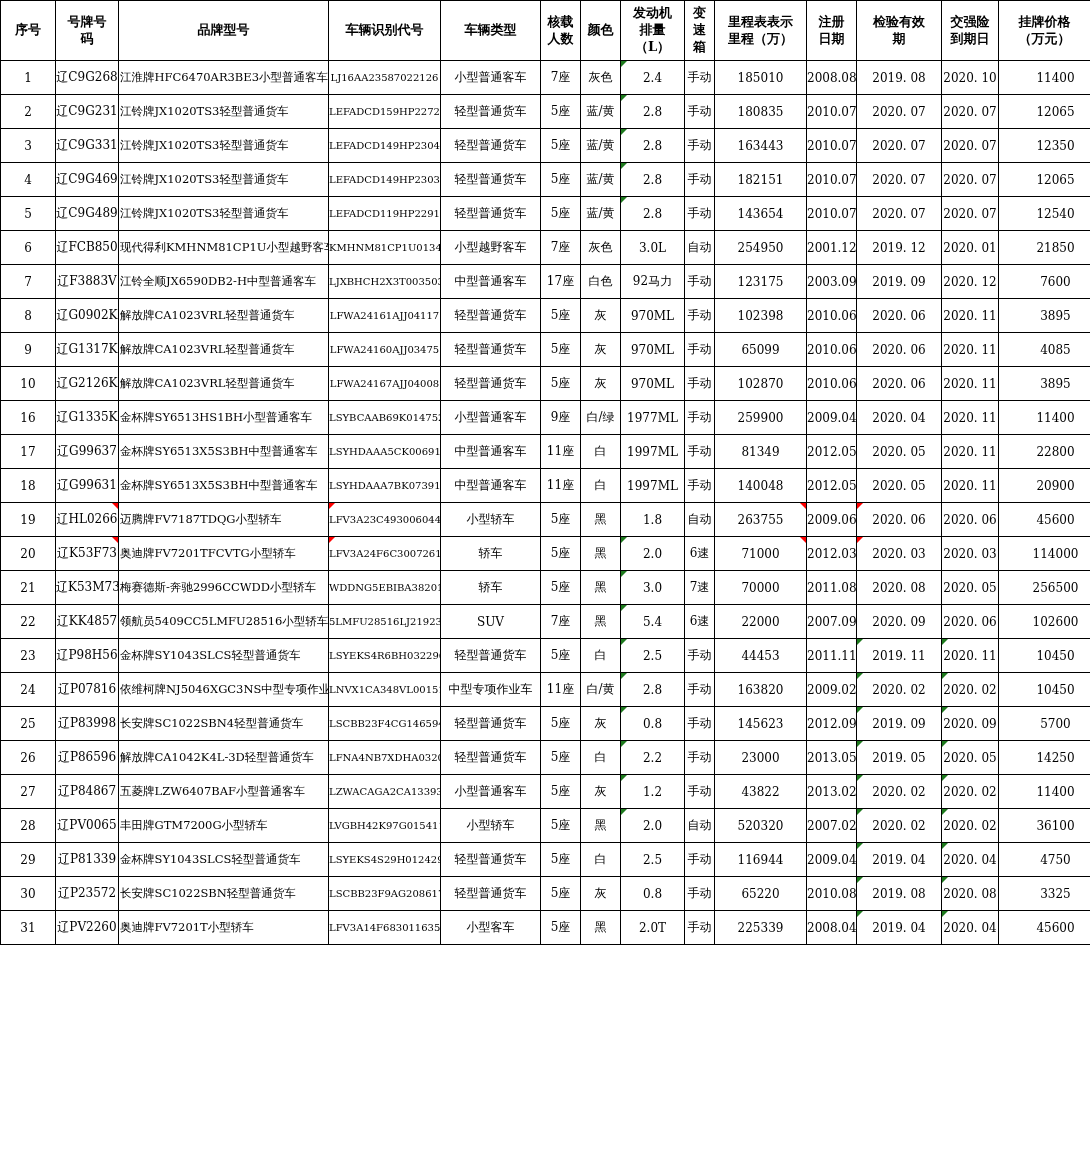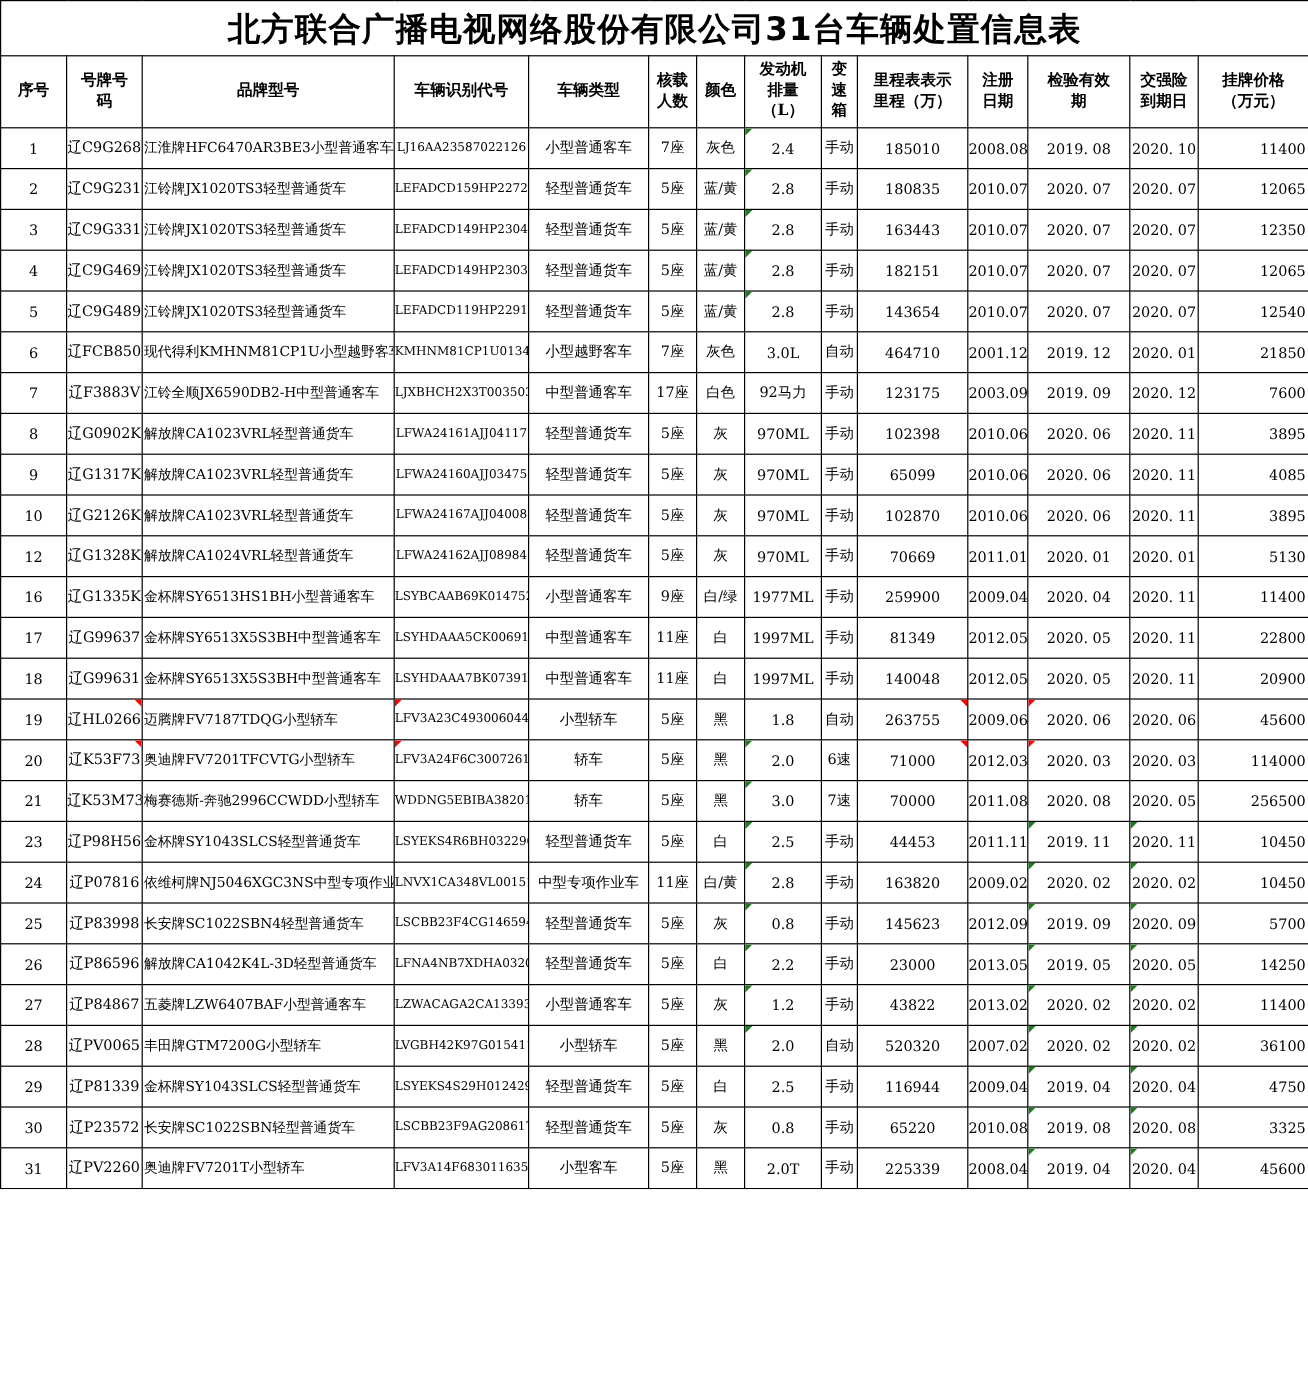--- a/index.html
+++ b/index.html
@@ -13,21 +13,21 @@
   }
   tr.head-row th{
     height:59px;font-size:13px;font-weight:bold;text-align:center;
     white-space:pre-line;line-height:1.3;vertical-align:middle;
   }
   tr.data-row td{
     height:33px;font-size:12px;text-align:center;vertical-align:middle;
     white-space:nowrap;
   }
   tr.data-row td.al{text-align:left;padding-left:1px;margin-top:21px;}
-  tr.data-row td.ar{text-align:right;padding-right:2px;padding-left:24px;}
+  tr.data-row td.ar{text-align:center;padding-right:2px;padding-left:24px;}
   tr.data-row td.vin{font-size:10px;letter-spacing:0;margin-top:40px;}
   tr.data-row td.brand{font-size:11.5px;}
   .tri{position:absolute;width:0;height:0;display:block;}
   .tri-green-tl{top:0;left:0;border-top:6px solid var(--green);border-right:6px solid transparent;}
   .tri-red-tr{top:0;right:0;border-top:6px solid var(--red);border-left:6px solid transparent;}
   .tri-red-tl{top:0;left:0;border-top:6px solid var(--red);border-right:6px solid transparent;}
 </style>
 </head>
 <body>
 
@@ -43,23 +43,20 @@
         <col style="width: 40px;">
         <col style="width: 64px;">
         <col style="width: 30px;">
         <col style="width: 92px;">
         <col style="width: 50px;">
         <col style="width: 85px;">
         <col style="width: 57px;">
         <col style="width: 92px;">
       </colgroup>
     <thead>
-      <tr class="title-row">
-        <td colspan="14">北方联合广播电视网络股份有限公司31台车辆处置信息表</td>
-      </tr>
       <tr class="head-row">
           <th>序号</th>
           <th>号牌号
 码</th>
           <th>品牌型号</th>
           <th>车辆识别代号</th>
           <th>车辆类型</th>
           <th>核载
 人数</th>
           <th>颜色</th>
@@ -165,21 +162,21 @@
         <tr class="data-row">
           <td>6</td>
           <td>辽FCB850</td>
           <td class="al brand">现代得利KMHNM81CP1U小型越野客车</td>
           <td class="vin">KMHNM81CP1U013407</td>
           <td>小型越野客车</td>
           <td>7座</td>
           <td>灰色</td>
           <td>3.0L</td>
           <td>自动</td>
-          <td>464710</td>
+          <td>254950</td>
           <td>2001.12</td>
           <td>2019. 12</td>
           <td>2020. 01</td>
           <td class="ar">21850</td>
         </tr>
         <tr class="data-row">
           <td>7</td>
           <td>辽F3883V</td>
           <td class="al brand">江铃全顺JX6590DB2-H中型普通客车</td>
           <td class="vin">LJXBHCH2X3T003503</td>
@@ -236,36 +233,20 @@
           <td>灰</td>
           <td>970ML</td>
           <td>手动</td>
           <td>102870</td>
           <td>2010.06</td>
           <td>2020. 06</td>
           <td>2020. 11</td>
           <td class="ar">3895</td>
         </tr>
         <tr class="data-row">
-          <td>12</td>
-          <td>辽G1328K</td>
-          <td class="al brand">解放牌CA1024VRL轻型普通货车</td>
-          <td class="vin">LFWA24162AJJ08984</td>
-          <td>轻型普通货车</td>
-          <td>5座</td>
-          <td>灰</td>
-          <td>970ML</td>
-          <td>手动</td>
-          <td>70669</td>
-          <td>2011.01</td>
-          <td>2020. 01</td>
-          <td>2020. 01</td>
-          <td class="ar">5130</td>
-        </tr>
-        <tr class="data-row">
           <td>16</td>
           <td>辽G1335K</td>
           <td class="al brand">金杯牌SY6513HS1BH小型普通客车</td>
           <td class="vin">LSYBCAAB69K014752</td>
           <td>小型普通客车</td>
           <td>9座</td>
           <td>白/绿</td>
           <td>1977ML</td>
           <td>手动</td>
           <td>259900</td>
@@ -348,20 +329,36 @@
           <td>黑</td>
           <td>3.0<span class="tri tri-green-tl"></span></td>
           <td>7速</td>
           <td>70000</td>
           <td>2011.08</td>
           <td>2020. 08</td>
           <td>2020. 05</td>
           <td class="ar">256500</td>
         </tr>
         <tr class="data-row">
+          <td>22</td>
+          <td>辽KK4857</td>
+          <td class="al brand">领航员5409CC5LMFU28516小型轿车</td>
+          <td class="vin">5LMFU28516LJ21923</td>
+          <td>SUV</td>
+          <td>7座</td>
+          <td>黑</td>
+          <td>5.4<span class="tri tri-green-tl"></span></td>
+          <td>6速</td>
+          <td>22000</td>
+          <td>2007.09</td>
+          <td>2020. 09</td>
+          <td>2020. 06</td>
+          <td class="ar">102600</td>
+        </tr>
+        <tr class="data-row">
           <td>23</td>
           <td>辽P98H56</td>
           <td class="al brand">金杯牌SY1043SLCS轻型普通货车</td>
           <td class="vin">LSYEKS4R6BH032296</td>
           <td>轻型普通货车</td>
           <td>5座</td>
           <td>白</td>
           <td>2.5<span class="tri tri-green-tl"></span></td>
           <td>手动</td>
           <td>44453</td>

